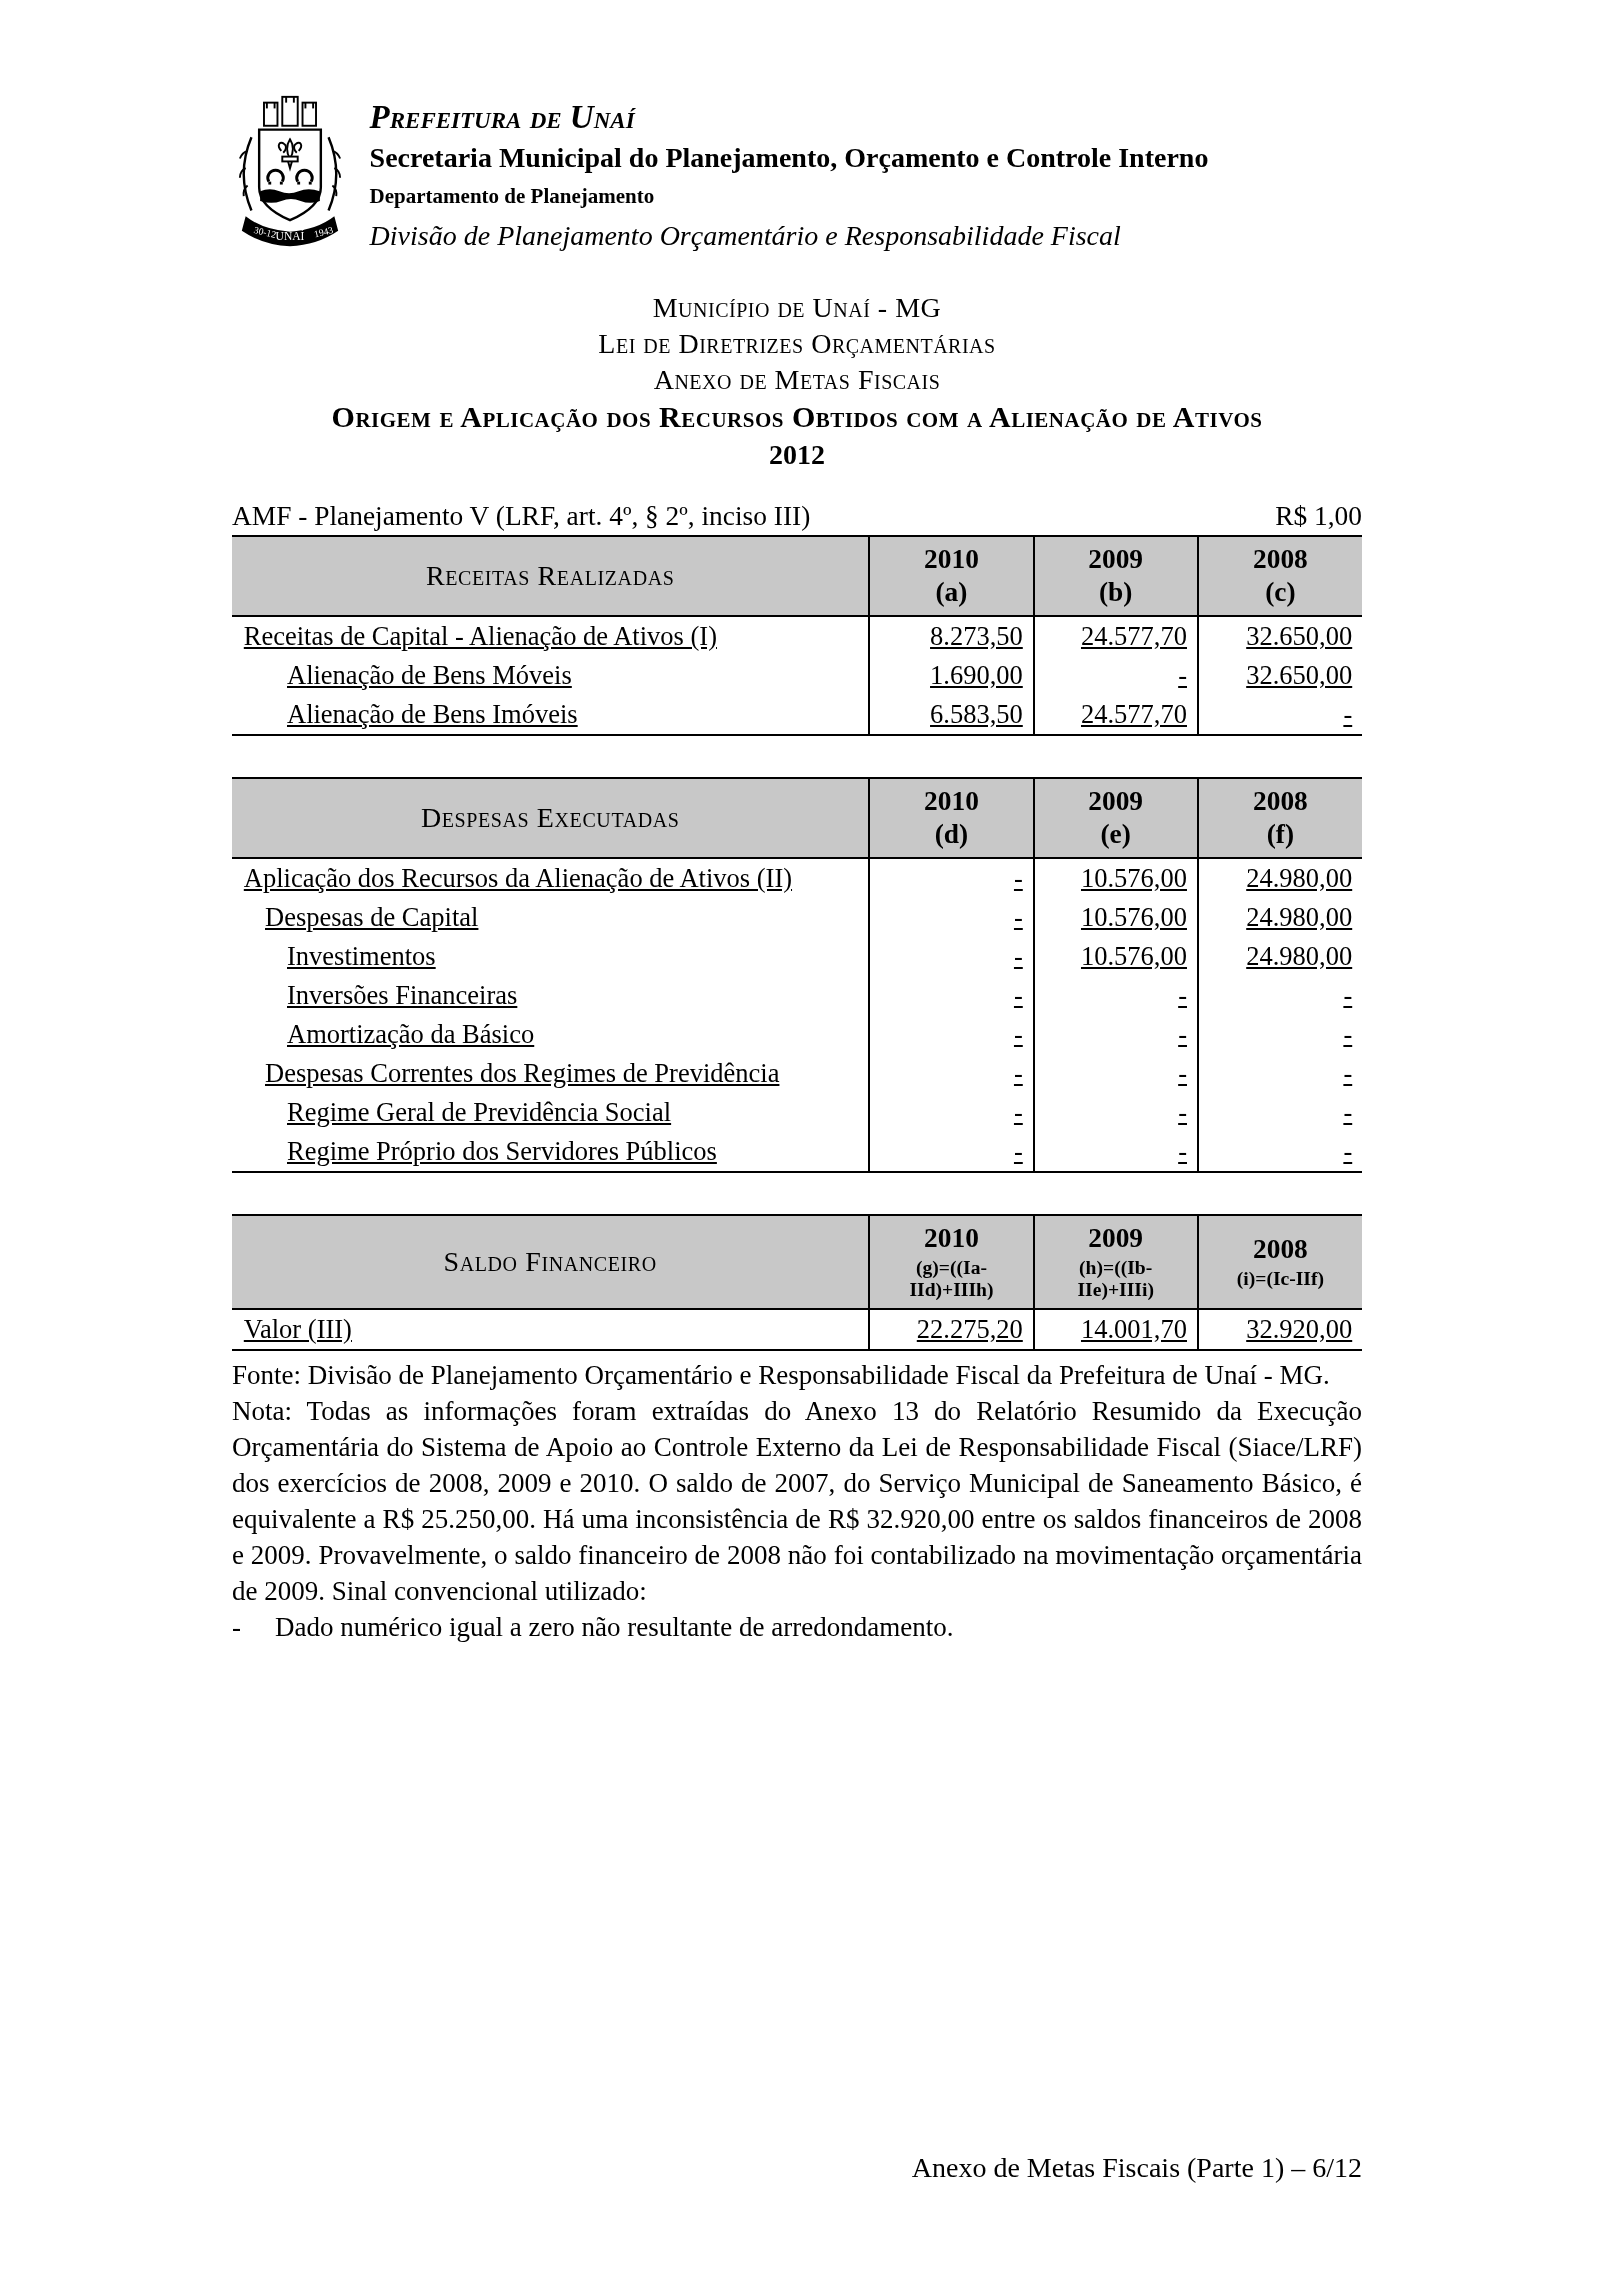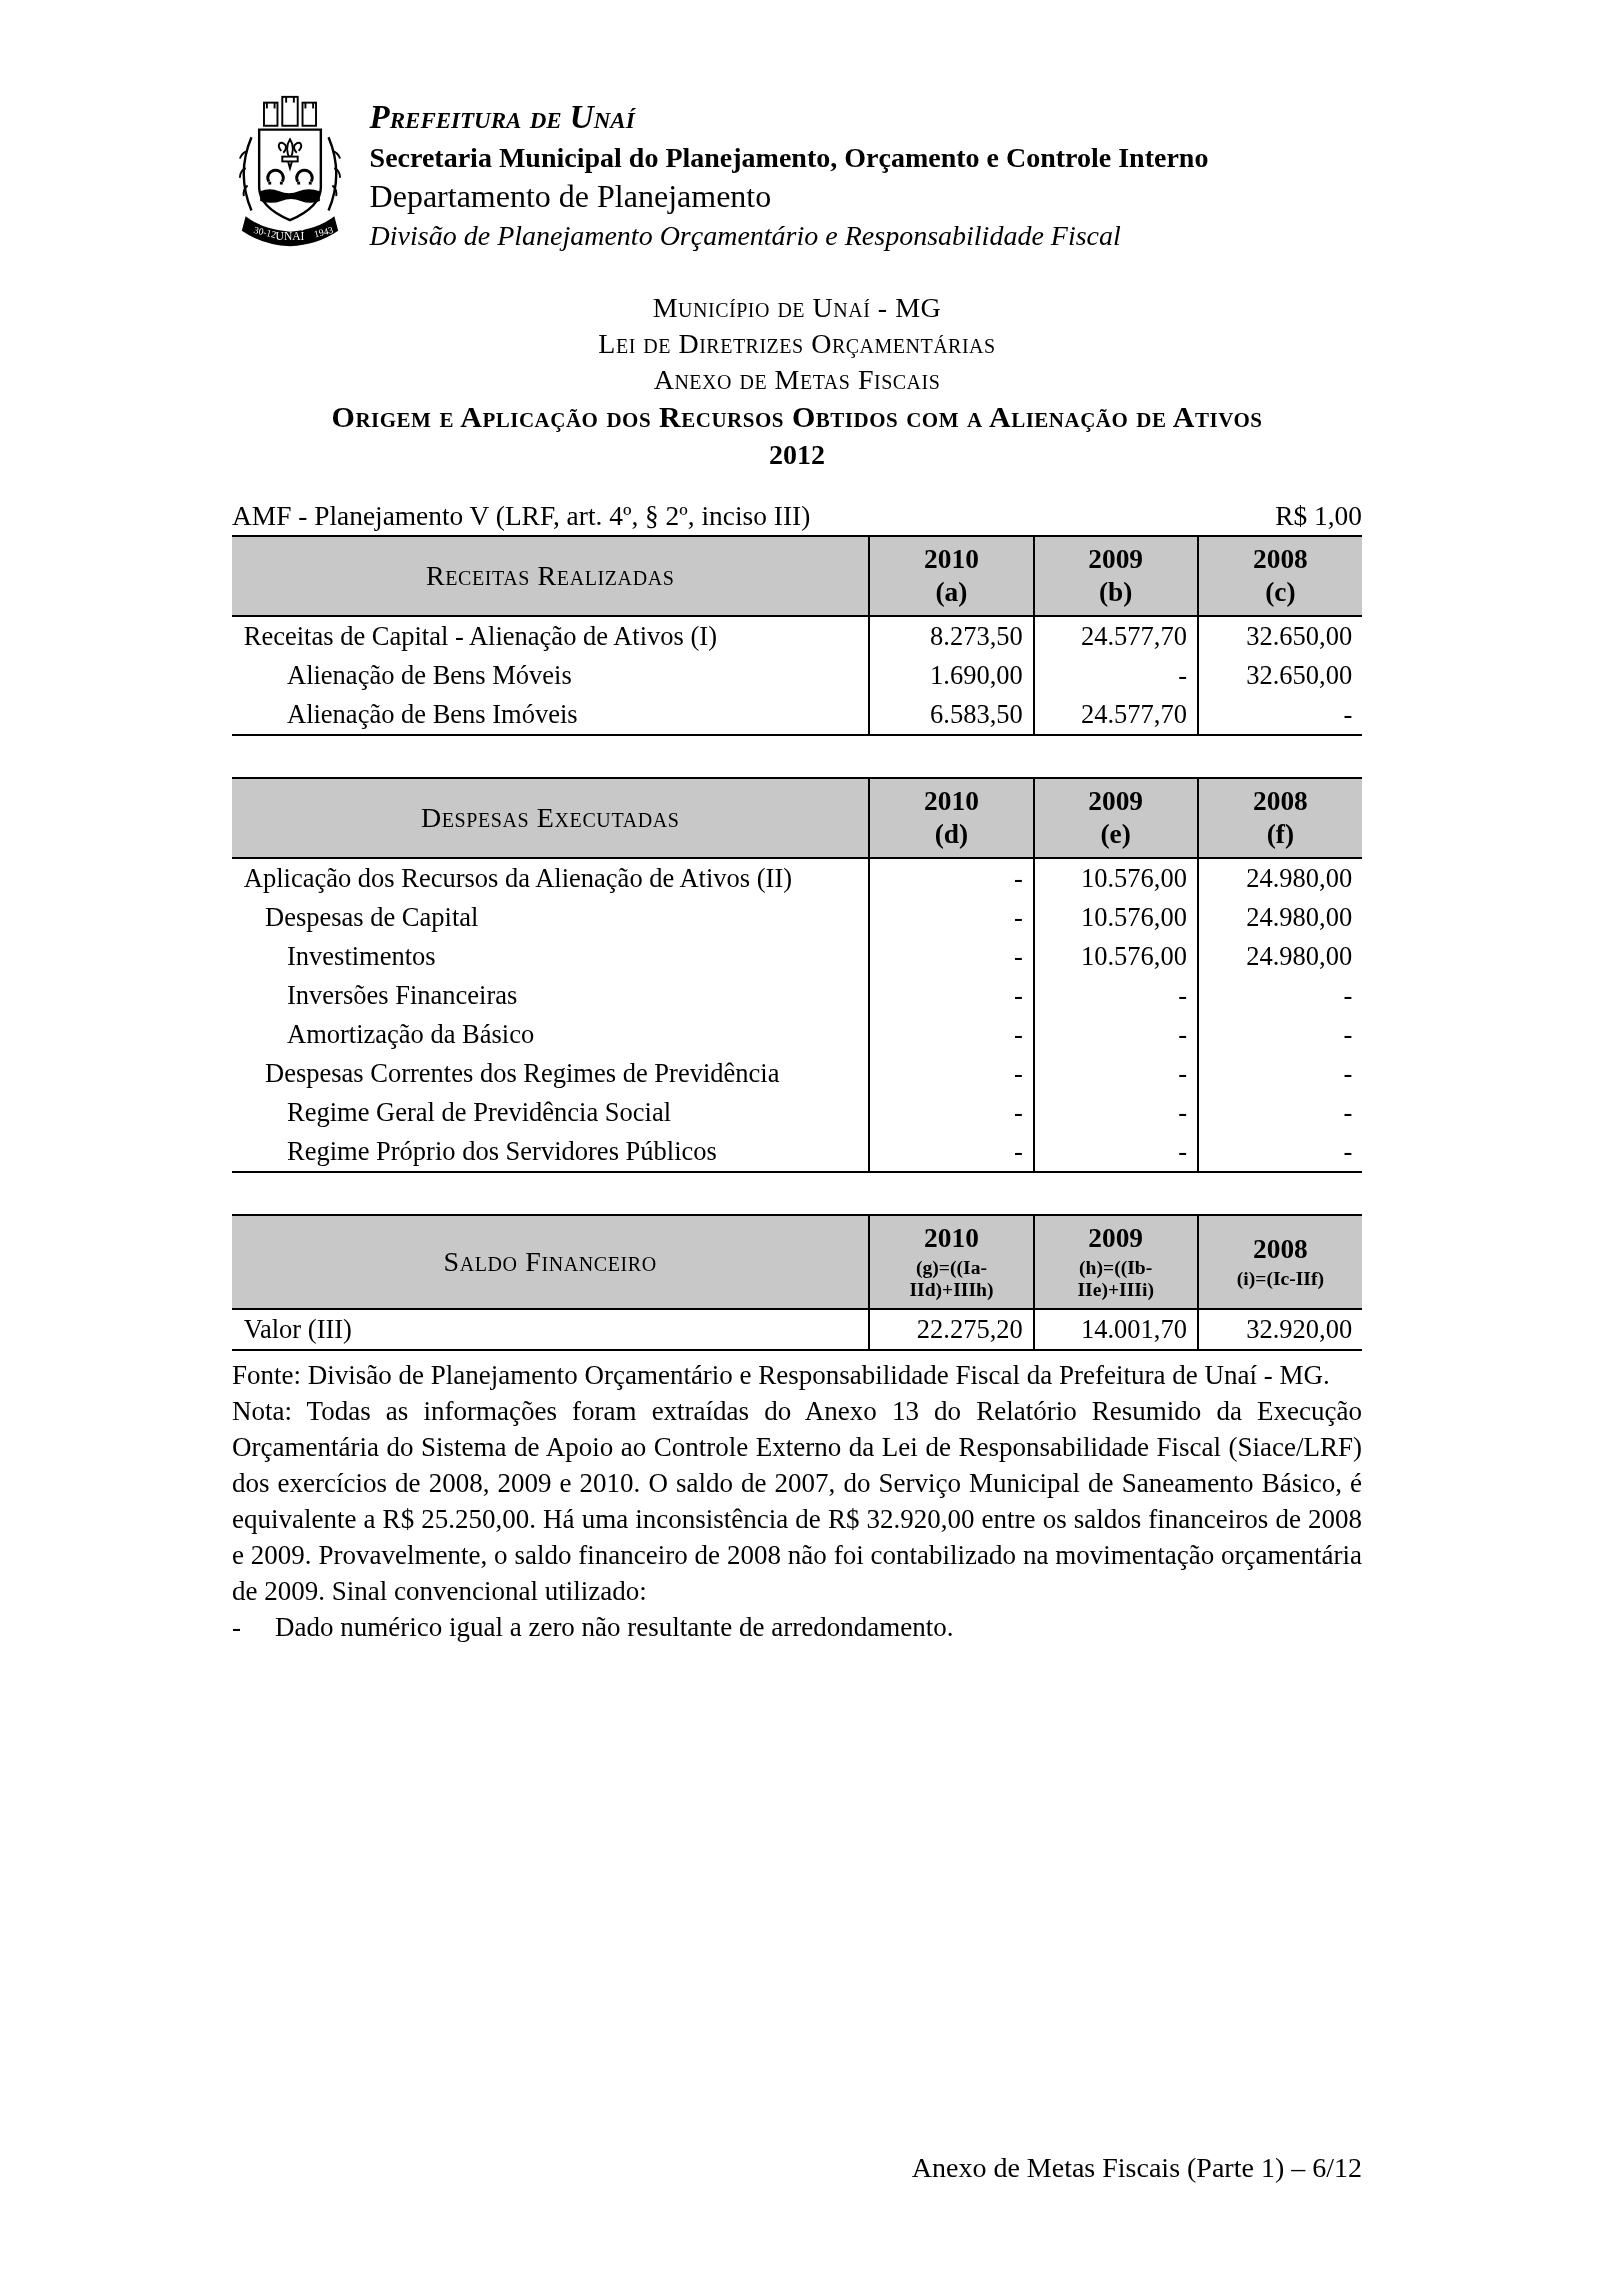--- a/index.html
+++ b/index.html
@@ -13,21 +13,21 @@
     box-sizing:border-box;
     padding:93px 258px 0 232px;
     overflow:hidden;
   }
   
   .letterhead{display:flex;align-items:flex-start;}
   .logo{width:116px;height:159px;flex:0 0 auto;margin-right:21.6px;}
   .letterhead-text{padding-top:3.9px;}
   .lh1{font-size:33px;font-weight:bold;font-variant:small-caps;line-height:41px;font-style:italic;}
   .lh2{font-size:28px;font-weight:bold;line-height:39px;}
-  .lh3{font-size:32px;line-height:39px;}
+  .lh3{font-size:21px;line-height:39px;font-weight:bold;}
   .lh4{font-size:28px;font-style:italic;line-height:39px;}
   
   .doc-title{margin-top:35px;text-align:center;}
   .t-line{font-size:28px;font-variant:small-caps;line-height:36px;letter-spacing:0.5px;}
   .t-line-bold{font-size:30px;font-weight:bold;font-variant:small-caps;line-height:38px;letter-spacing:0.5px;}
   .t-year{font-size:28px;line-height:37px;font-weight:bold;}
   
   .caption{display:flex;justify-content:space-between;align-items:flex-end;
            margin-top:27.4px;font-size:27.4px;line-height:33px;margin-bottom:2px;}
   
@@ -47,21 +47,21 @@
     font-weight:normal;vertical-align:middle;
     padding:5.9px 3.9px;
   }
   .fiscal-table th + th, .fiscal-table td + td{border-left:2px solid #000;}
   .desc-head{
     text-align:center;font-variant:small-caps;font-size:28px;letter-spacing:0.6px;
   }
   .num-head .year{font-size:27.4px;font-weight:bold;text-align:center;line-height:33px;}
   .num-head .letter{font-size:27.4px;font-weight:bold;text-align:center;line-height:33px;white-space:pre-line;}
   .formula-head .num-head .letter{font-size:19.6px;line-height:22.5px;margin-top:2px;}
-  .fiscal-table td{height:39px;padding:0;vertical-align:middle;}
+  .fiscal-table td{height:39px;padding:0;vertical-align:middle;text-decoration:underline;}
   .desc-cell{text-align:left;}
   .num-cell{text-align:right;padding-right:9.8px !important;}
   
   .notes{margin-top:3.9px;font-size:27px;line-height:36px;}
   .fonte-line{}
   .nota-par{text-align:justify;}
   .convention{display:flex;}
   .conv-dash{width:43px;flex:0 0 auto;}
   .conv-text{flex:1;}
   

